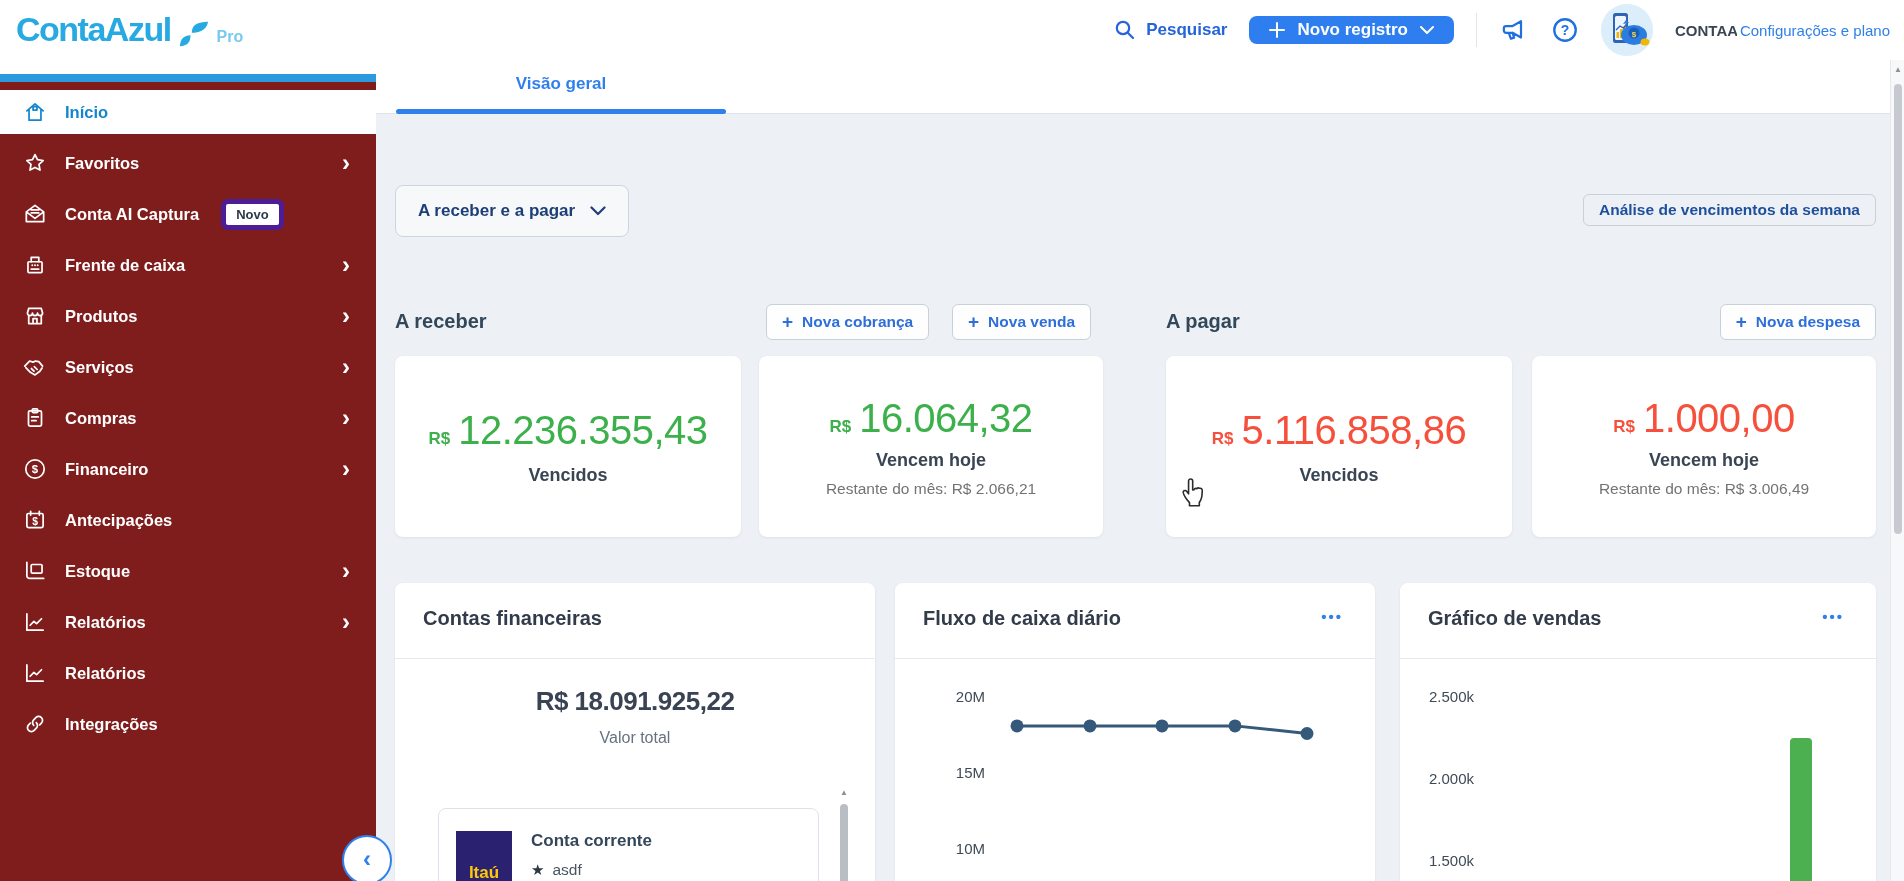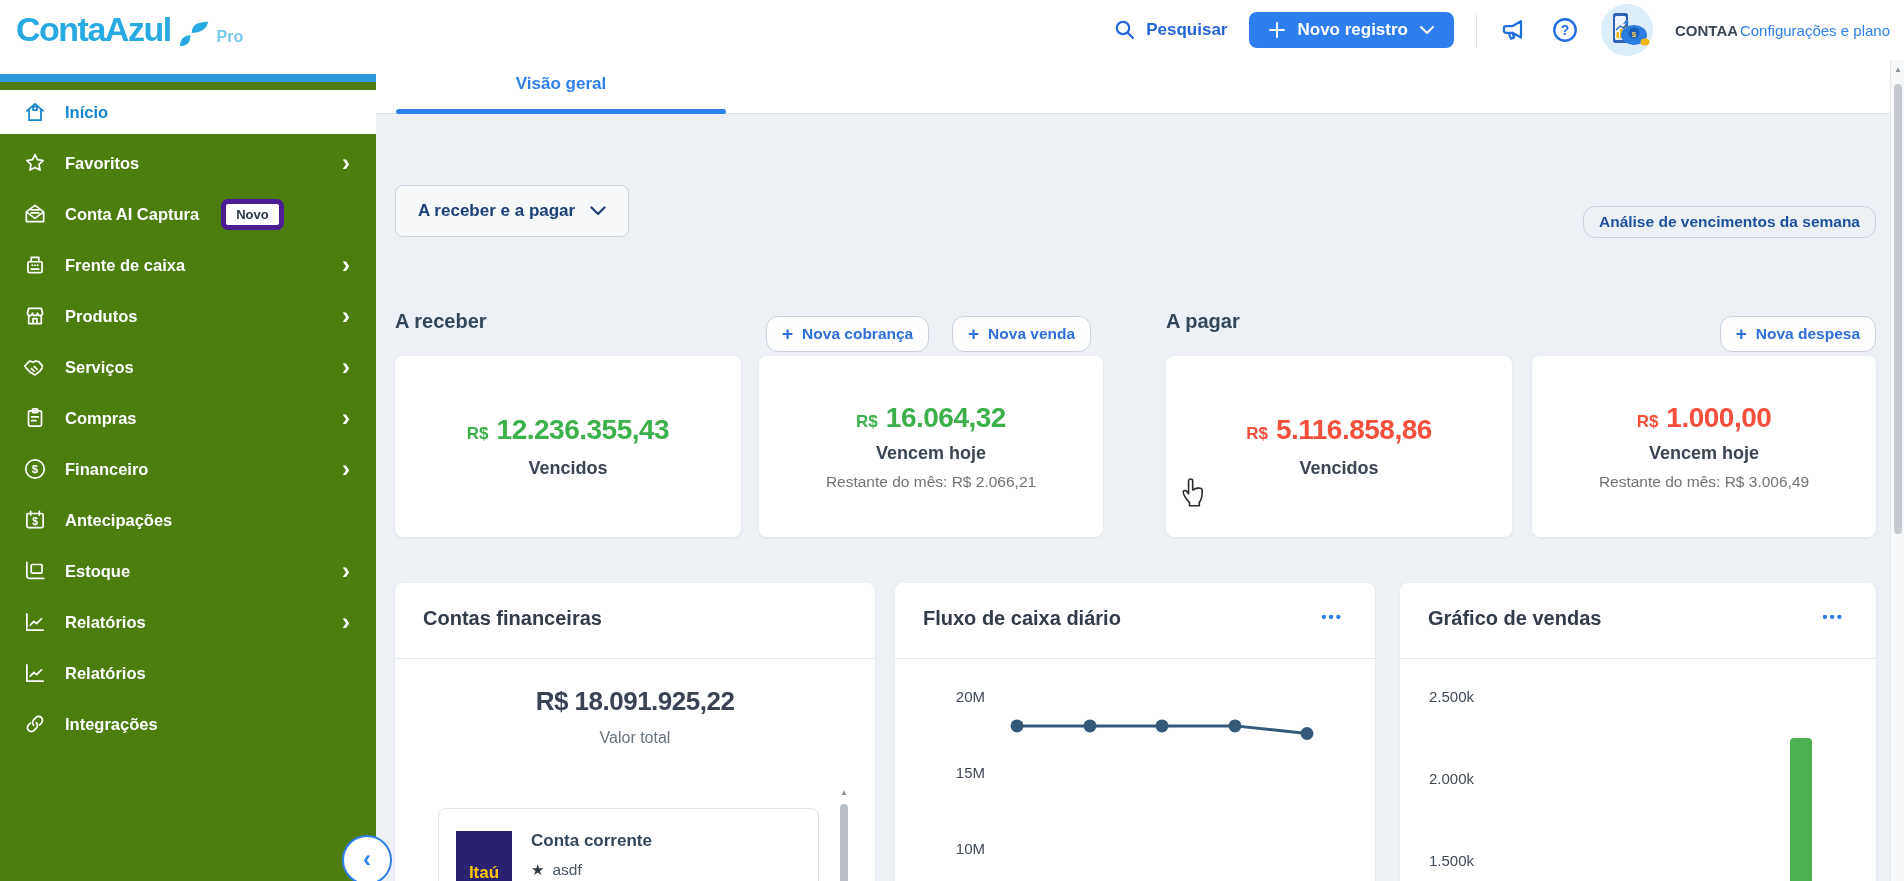--- a/index.html
+++ b/index.html
@@ -7,30 +7,30 @@
   .app{position:relative;width:1904px;height:881px;overflow:hidden;}
 
   
   .topbar{position:absolute;left:0;top:0;width:1904px;height:60px;background:#fff;z-index:5;}
   .logo{position:absolute;left:16px;top:10px;display:flex;align-items:flex-end;gap:8px;}
   .logo-text{font-size:34px;font-weight:bold;color:#27a9e1;letter-spacing:-1.5px;line-height:38px;}
   .logo-pro{font-size:16px;color:#79c9ef;font-weight:bold;margin-bottom:2px;}
   .topbar-right{position:absolute;right:14px;top:0;height:60px;display:flex;align-items:center;gap:22px;}
   .search{display:flex;align-items:center;gap:9px;cursor:pointer;}
   .search-label{font-size:17px;font-weight:600;color:#2565d8;}
-  .btn-primary{display:flex;align-items:center;gap:12px;background:#2e7ef0;color:#fff;border:none;border-radius:8px;height:36px;padding:0 20px;font-size:17px;font-weight:600;font-family:inherit;cursor:pointer;}
+  .btn-primary{display:flex;align-items:center;gap:12px;background:#2e7ef0;color:#fff;border:none;border-radius:8px;height:28px;padding:0 20px;font-size:17px;font-weight:600;font-family:inherit;cursor:pointer;}
   .vdiv{width:1px;height:34px;background:#e2e6ea;}
   .iconbtn{background:none;border:none;padding:0;cursor:pointer;display:flex;align-items:center;}
   .avatar{width:52px;height:52px;border-radius:50%;background:#ddeefb;overflow:hidden;flex:0 0 auto;}
   .account-block{display:flex;flex-direction:row;gap:3px;max-width:215px;}
   .account-name{font-size:15px;font-weight:bold;color:#3a4554;white-space:nowrap;overflow:hidden;}
   .account-link{font-size:15px;color:#2f80ed;white-space:nowrap;cursor:pointer;text-decoration:none;}
 
   
-  .sidebar{position:absolute;left:0;top:60px;width:376px;height:821px;background:#4d7c0f;z-index:4;}
+  .sidebar{position:absolute;left:0;top:60px;width:376px;height:821px;background:#7f1d1d;z-index:4;}
   .sidebar-gap{height:14px;background:#fff;}
   .sidebar-band{height:8px;background:#2d9ade;}
   .snav{padding-top:8px;}
   .sitem{display:flex;align-items:center;height:44px;margin-bottom:7px;padding-left:22px;cursor:pointer;color:#fff;}
   .sitem.active{background:#fff;color:#1586ce;}
   .sitem .icn{width:26px;height:26px;stroke:#fff;fill:none;stroke-width:1.6;stroke-linecap:round;stroke-linejoin:round;flex:0 0 auto;}
   .sitem.active .icn{stroke:#1586ce;}
   .sitem .icn text{fill:#fff;stroke:none;}
   .sitem .icn .dot{fill:#fff;stroke:none;}
   .slabel{font-size:16.5px;font-weight:bold;margin-left:17px;}
@@ -40,31 +40,31 @@
 
   
   .main{position:absolute;left:376px;top:60px;width:1514px;height:821px;background:#edf1f5;overflow:hidden;}
   .tabbar{position:absolute;left:0;top:0;width:100%;height:54px;background:#fff;}
   .tab-hairline{position:absolute;left:0;top:53px;width:100%;height:1px;background:#dfe4ea;}
   .tab{position:absolute;left:20px;top:14px;width:330px;text-align:center;font-size:17px;font-weight:600;color:#2f80ed;cursor:pointer;}
   .tab-underline{position:absolute;left:20px;top:49px;width:330px;height:5px;background:#2f80ed;border-radius:3px;}
 
   .filter-dd{position:absolute;left:19px;top:125px;height:50px;display:flex;align-items:center;gap:15px;padding:0 22px;background:#f6f8fa;border:1px solid #ccd6df;border-radius:8px;cursor:pointer;}
   .filter-dd-label{font-size:17px;font-weight:bold;color:#1d3f78;}
-  .btn-outline{display:inline-flex;align-items:center;gap:9px;background:rgba(255,255,255,.92);border:1px solid #c7d1db;border-radius:12px;font-family:inherit;font-size:15.5px;font-weight:600;color:#2e6fd9;height:36px;padding:0 15px;cursor:pointer;margin-top:12px;}
+  .btn-outline{display:inline-flex;align-items:center;gap:9px;background:rgba(255,255,255,.92);border:1px solid #c7d1db;border-radius:6px;font-family:inherit;font-size:15.5px;font-weight:600;color:#2e6fd9;height:36px;padding:0 15px;cursor:pointer;}
   .analysis-btn{position:absolute;right:14px;top:134px;height:32px;background:transparent;color:#1e4f9c;}
   .plus{font-size:19px;font-weight:600;line-height:14px;}
 
   .sec-title{position:absolute;top:250px;font-size:20px;font-weight:600;color:#33475b;}
   .row-btn{position:absolute;top:244px;}
 
   .vcard{position:absolute;top:296px;height:181px;background:#fff;border-radius:8px;box-shadow:0 1px 3px rgba(25,45,70,.08);display:flex;flex-direction:column;align-items:center;justify-content:center;gap:12px;}
   .amount-row{display:flex;align-items:baseline;gap:8px;}
   .amount-cur{font-size:17px;font-weight:bold;}
-  .amount-val{font-size:28px;font-weight:bold;letter-spacing:-0.5px;}
+  .amount-val{font-size:40px;font-weight:normal;letter-spacing:-0.5px;}
   .green{color:#3cb04a;} .red{color:#f6503c;}
   .vcard-label{font-size:18px;font-weight:bold;color:#3a4554;}
   .vcard-sub{font-size:15.5px;color:#737373;}
 
   .widget{position:absolute;top:523px;height:330px;background:#fff;border-radius:8px;box-shadow:0 1px 3px rgba(25,45,70,.08);}
   .widget-head{position:relative;height:75px;border-bottom:1px solid #e4e9ef;}
   .widget-title{position:absolute;left:28px;top:24px;font-size:20px;font-weight:600;color:#323b49;}
   .dots-btn{position:absolute;right:26px;top:24px;background:none;border:none;color:#2f80ed;font-size:15px;letter-spacing:2px;font-weight:bold;cursor:pointer;font-family:inherit;}
 
   .acc-total{margin-top:27px;text-align:center;font-size:26px;font-weight:bold;color:#3a4354;letter-spacing:-0.5px;}

